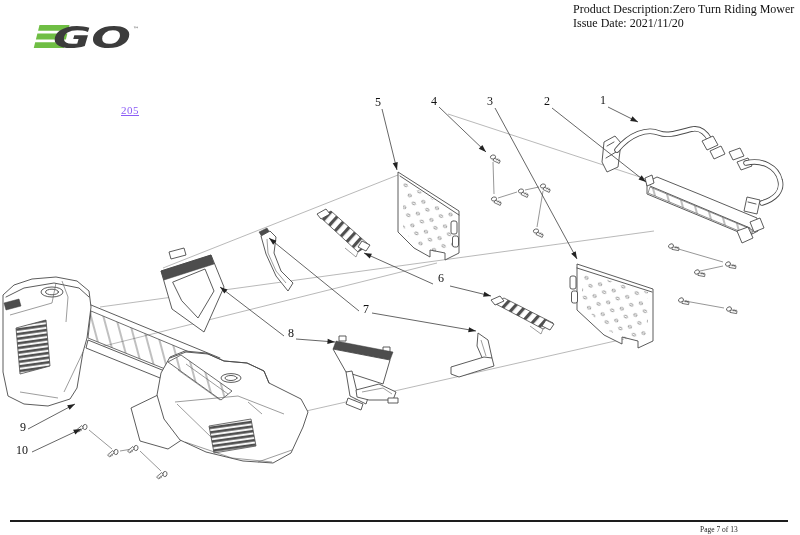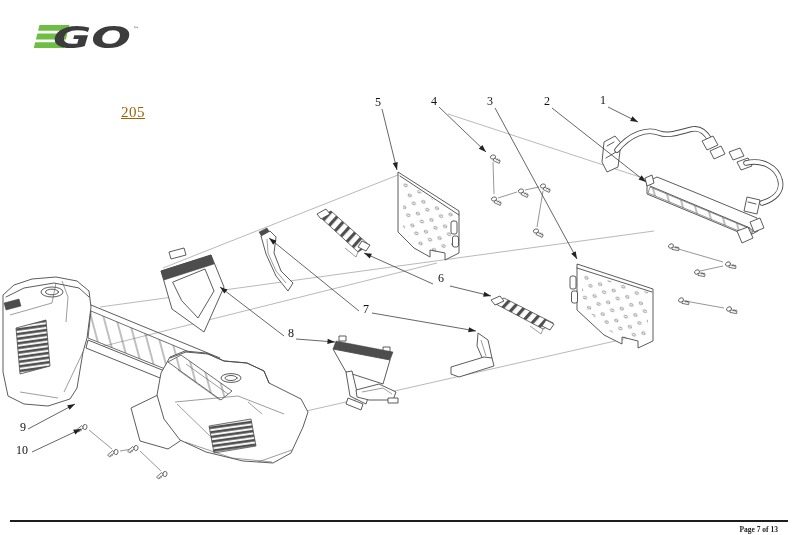--- a/index.html
+++ b/index.html
@@ -1,25 +1,25 @@
 <!DOCTYPE html>
 <html><head>
 <meta charset="utf-8">
 <style>
   html,body{margin:0;padding:0;background:#888;}
   .page{position:relative;width:800px;height:535px;background:#ffffff;overflow:hidden;
         font-family:"Liberation Serif",serif;color:#1a1a1a;}
   .hdr{position:absolute;left:573px;top:3px;width:220px;font-size:12px;line-height:13.8px;
        color:#111;white-space:nowrap;}
-  .figlabel{position:absolute;left:121px;top:104px;font-size:15px;text-decoration:underline;
-            color:#a16207;letter-spacing:.5px;}
+  .figlabel{position:absolute;left:121px;top:104px;font-size:11px;text-decoration:underline;
+            color:#8b5cf6;letter-spacing:.5px;}
   .diag{position:absolute;left:0;top:0;}
   .rule{position:absolute;left:10px;top:520px;width:778px;height:2px;background:#1d1d1d;}
-  .pagenum{position:absolute;left:700px;top:525px;width:78px;font-size:7.5px;font-weight:bold;
-           color:#222;text-align:right;}
+  .pagenum{position:absolute;left:700px;top:525px;width:78px;font-size:7.5px;font-weight:normal;
+           color:#222;text-align:left;}
   svg text.callout-num{font-family:"Liberation Serif",serif;font-size:12px;fill:#111;}
   svg .leader{stroke:#3f3f3f;stroke-width:.8;fill:none;}
   svg .connector{stroke:#6a6a6a;stroke-width:.7;fill:none;}
   svg .phantom{stroke:#8a8a8a;stroke-width:.6;fill:none;}
   svg .ink{stroke:#4a4a4a;stroke-width:.9;fill:none;stroke-linejoin:round;stroke-linecap:round;}
   svg .inkw{stroke:#4a4a4a;stroke-width:.9;fill:#ffffff;stroke-linejoin:round;}
   svg .inkthin{stroke:#5a5a5a;stroke-width:.6;fill:none;}
   svg .dark{fill:#4d4d4d;stroke:#3c3c3c;stroke-width:.5;}
 </style>
 </head>
@@ -31,20 +31,22 @@
     <g transform="translate(12,5) skewX(-14)">
       <rect x="7.5" y="0" width="30" height="5.8" fill="#6fbe44"></rect>
       <rect x="7.5" y="8.6" width="30" height="5.8" fill="#6fbe44"></rect>
       <rect x="7.5" y="17.2" width="30" height="5.8" fill="#6fbe44"></rect>
     </g>
     <text x="33" y="28" font-family="DejaVu Sans, sans-serif" font-weight="bold" font-style="italic" font-size="31" fill="#3c3c3c" textLength="78" lengthAdjust="spacingAndGlyphs">GO</text>
     <text x="113" y="11" font-family="DejaVu Sans, sans-serif" font-size="6" fill="#3c3c3c">™</text>
   </svg>
 
   <div class="hdr">
+    <div>Product Description:Zero Turn Riding Mower</div>
+    <div>Issue Date: 2021/11/20</div>
   </div>
 
   <div class="figlabel">205</div>
 
   <svg id="diag" class="diag" width="800" height="535" viewBox="0 0 800 535">
     <defs>
       <pattern id="holes" width="15" height="13" patternUnits="userSpaceOnUse" patternTransform="rotate(25)">
         <ellipse cx="4" cy="4" rx="1.8" ry="1.2" fill="none" stroke="#5a5a5a" stroke-width="0.6"></ellipse>
         <ellipse cx="11" cy="9.5" rx="1.8" ry="1.2" fill="none" stroke="#5a5a5a" stroke-width="0.6"></ellipse>
       </pattern>

